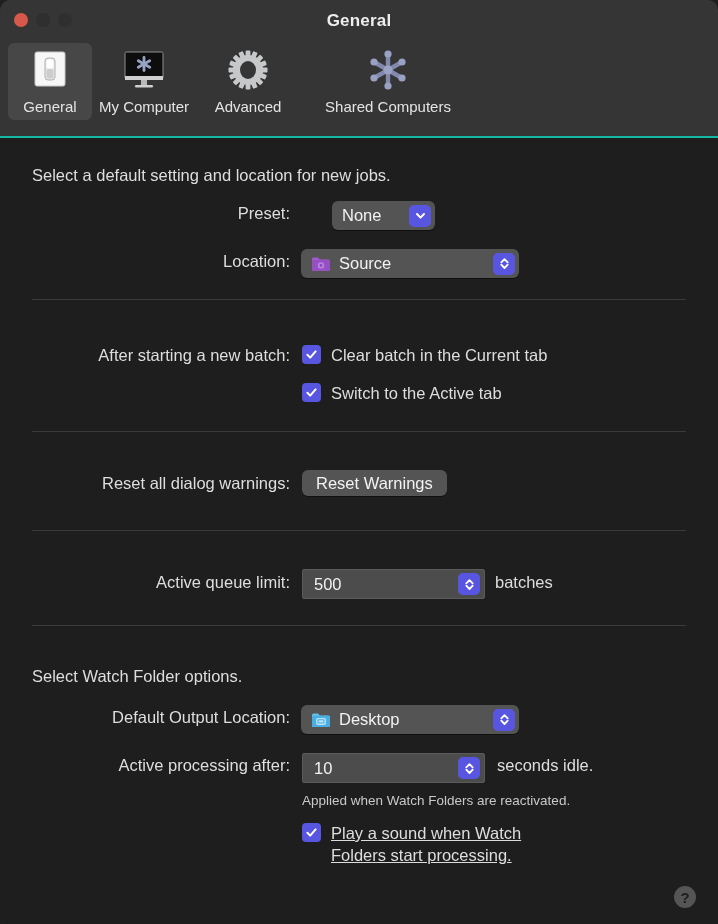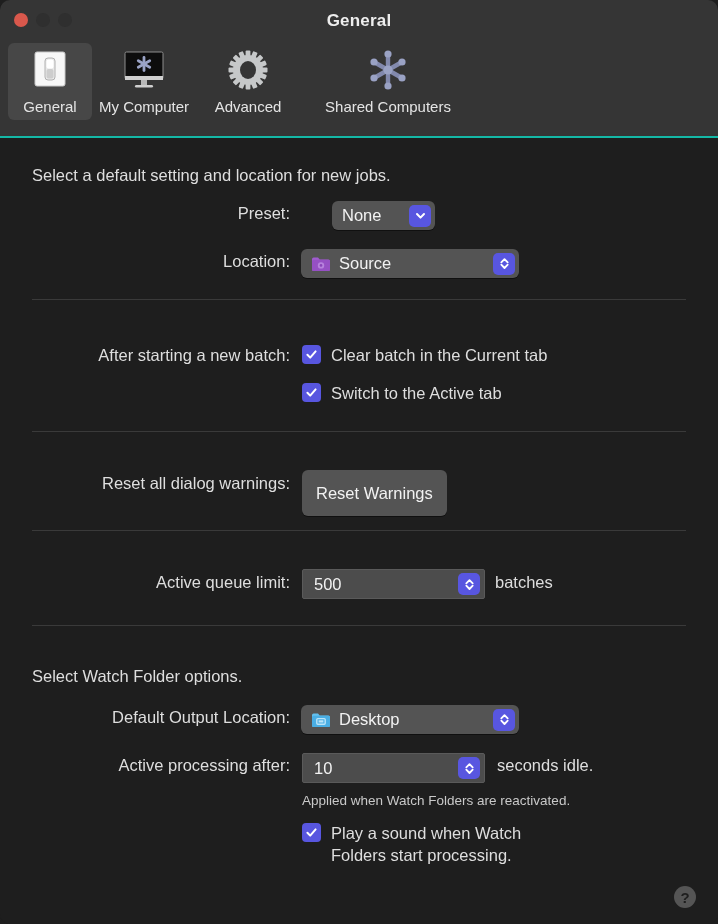--- a/index.html
+++ b/index.html
@@ -172,21 +172,21 @@
     padding: 0 4px 0 11px;
     cursor: text;
   }
   .field .value {
     font-size: 16.5px;
     color: #f2f2f2;
     flex: 1;
   }
   .pushbutton {
     position: absolute;
-    height: 46px;
+    height: 26px;
     background: #545454;
     border-radius: 6px;
     box-shadow: 0 1px 0 rgba(0,0,0,.45);
     display: flex;
     align-items: center;
     justify-content: center;
     padding: 0 14px;
     font-size: 16.5px;
     color: #f2f2f2;
     cursor: default;
@@ -449,21 +449,21 @@
           <path d="M3.3 6.4 L6.5 3.1 L9.7 6.4" fill="none" stroke="#ffffff" stroke-width="1.8" stroke-linecap="round" stroke-linejoin="round"></path>
           <path d="M3.3 8.7 L6.5 12 L9.7 8.7" fill="none" stroke="#ffffff" stroke-width="1.8" stroke-linecap="round" stroke-linejoin="round"></path>
         </svg>
       </span>
     </div>
 
     <div class="plain-text" style="left:497px; top:618px;">seconds idle.</div>
 
     <div class="note" style="left:302px; top:655px;">Applied when Watch Folders are reactivated.</div>
 
-    <div class="checkrow" style="left:302px; top:684px;">
+    <div class="checkrow" style="left:302px; top:684px;text-decoration:underline;">
       <span class="checkbox">
         <svg width="13" height="13" viewBox="0 0 13 13">
           <path d="M2.4 6.8 L5.2 9.6 L10.6 3.4" fill="none" stroke="#ffffff" stroke-width="2" stroke-linecap="round" stroke-linejoin="round"></path>
         </svg>
       </span>
       <span class="clabel">Play a sound when Watch
 Folders start processing.</span>
     </div>
 
     <div class="help-btn">?</div>

